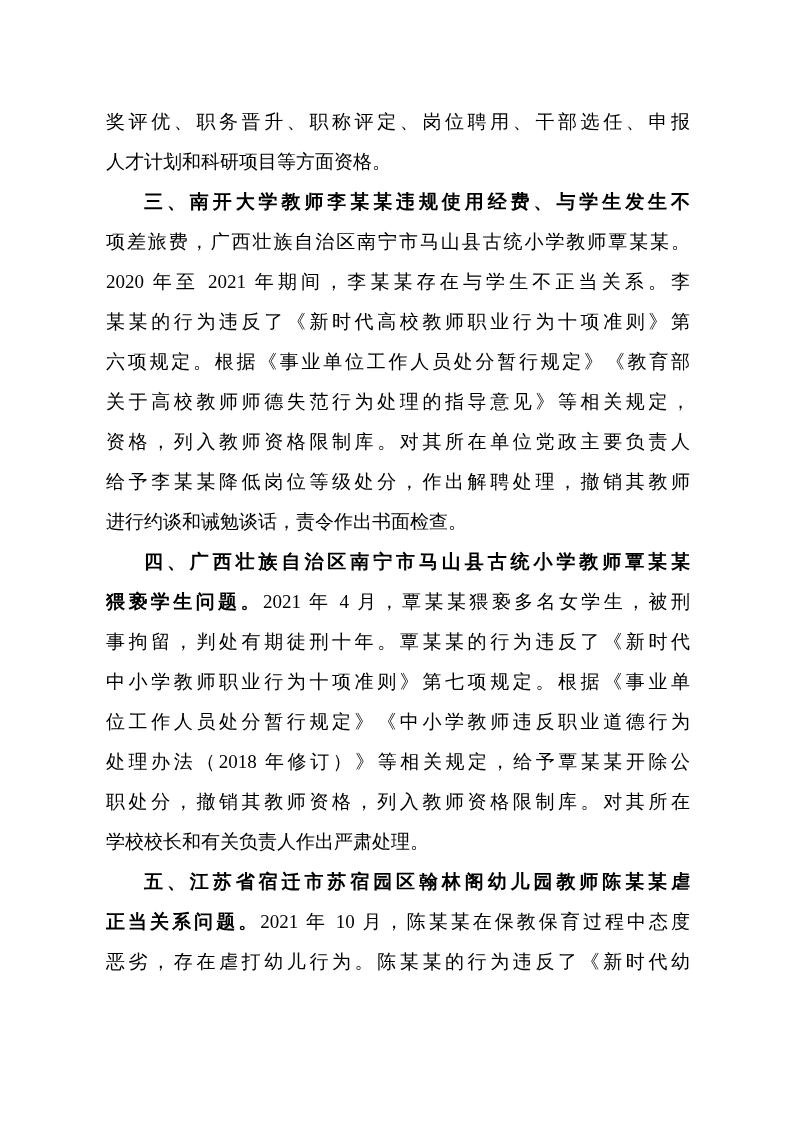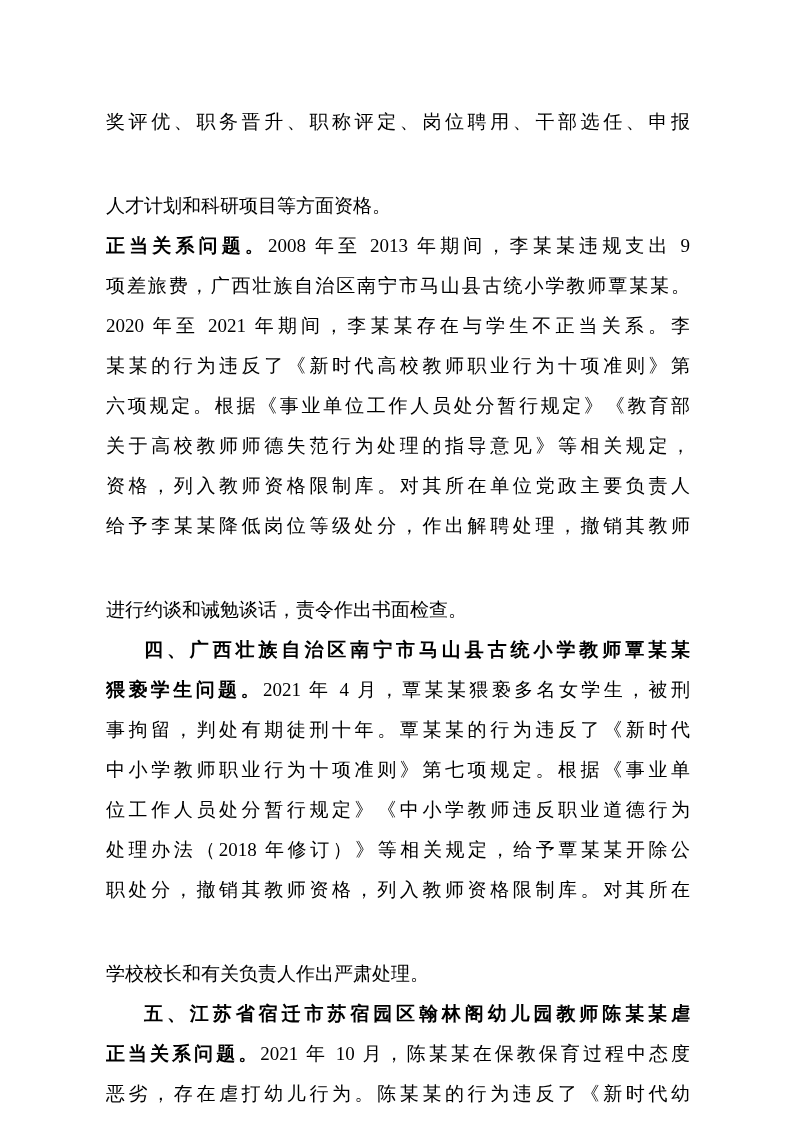--- a/index.html
+++ b/index.html
@@ -27,40 +27,39 @@
   }
   .line {
     height: 40px;
     overflow: hidden;
     text-align: justify;
     text-align-last: justify;
     text-justify: inter-character;
   }
   .line.para-end {
     text-align-last: left;
-    margin-top: 44px;
   }
   .line.indent {
     text-indent: 2em;
   }
   .seg {
     font-weight: normal;
   }
   .seg.bold {
     font-weight: bold;
   }
 </style>
 </head>
 <body>
 
 <div class="page" id="document-page" style="background: rgb(255, 255, 255);">
   <div class="text-block" id="document-body" style="color: rgb(0, 0, 0);">
       <div class="line"><span class="seg">奖评优、职务晋升、职称评定、岗位聘用、干部选任、申报</span></div>
       <div class="line para-end"><span class="seg">人才计划和科研项目等方面资格。</span></div>
-      <div class="line"><span class="seg bold">正当关系问题。</span><span class="seg">2008 年至 2013 年期间，李某某违规支出 9</span></div>
+      <div class="line indent"><span class="seg bold">三、南开大学教师李某某违规使用经费、与学生发生不</span></div>
       <div class="line"><span class="seg">项差旅费，广西壮族自治区南宁市马山县古统小学教师覃某某。</span></div>
       <div class="line"><span class="seg">2020 年至 2021 年期间，李某某存在与学生不正当关系。李</span></div>
       <div class="line"><span class="seg">某某的行为违反了《新时代高校教师职业行为十项准则》第</span></div>
       <div class="line"><span class="seg">六项规定。根据《事业单位工作人员处分暂行规定》《教育部</span></div>
       <div class="line"><span class="seg">关于高校教师师德失范行为处理的指导意见》等相关规定，</span></div>
       <div class="line"><span class="seg">资格，列入教师资格限制库。对其所在单位党政主要负责人</span></div>
       <div class="line"><span class="seg">给予李某某降低岗位等级处分，作出解聘处理，撤销其教师</span></div>
       <div class="line para-end"><span class="seg">进行约谈和诫勉谈话，责令作出书面检查。</span></div>
       <div class="line indent"><span class="seg bold">四、广西壮族自治区南宁市马山县古统小学教师覃某某</span></div>
       <div class="line"><span class="seg bold">猥亵学生问题。</span><span class="seg">2021 年 4 月，覃某某猥亵多名女学生，被刑</span></div>

